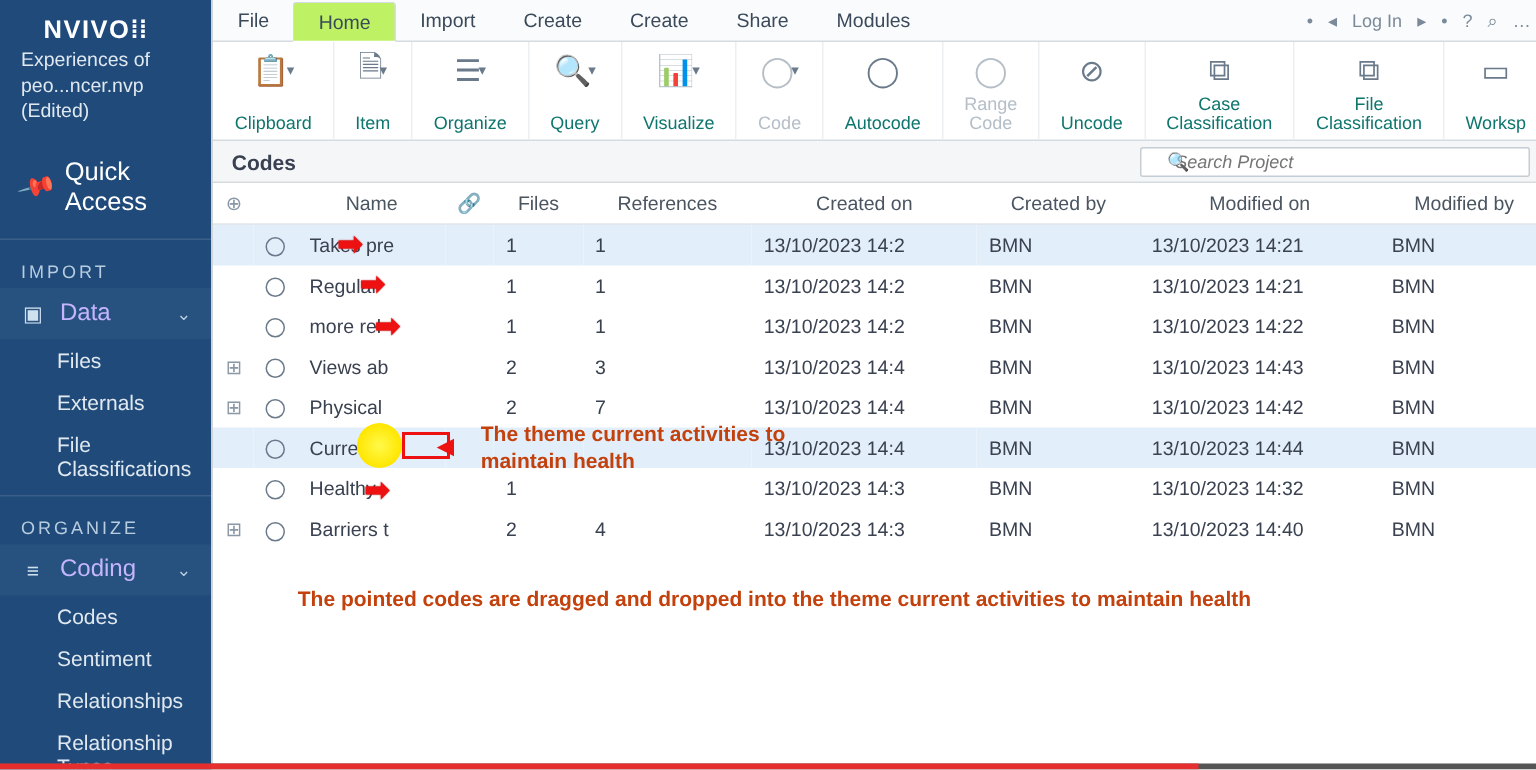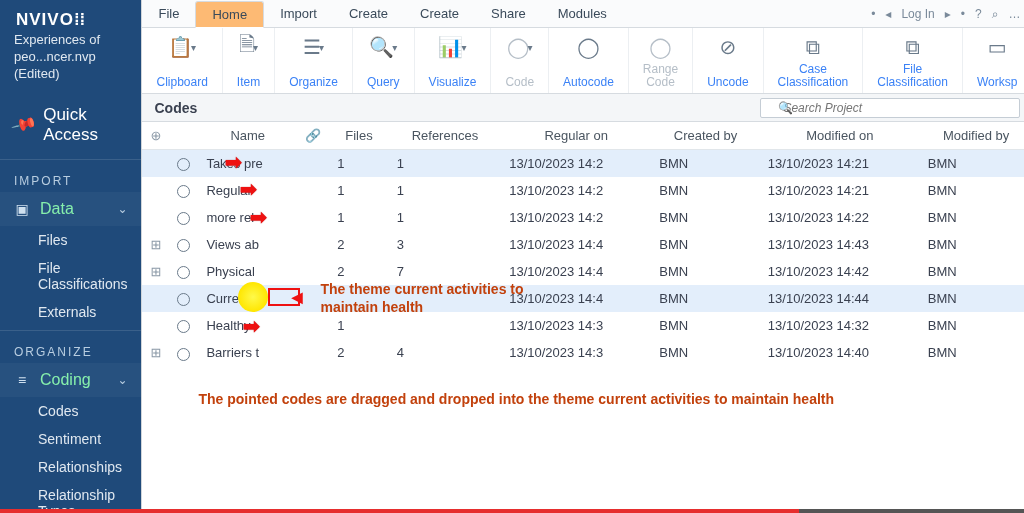--- a/index.html
+++ b/index.html
@@ -1,44 +1,44 @@
 <!DOCTYPE html>
 <html><head>
 <meta charset="utf-8">
 <style>
   * { box-sizing: border-box; margin: 0; padding: 0; font-family: "Segoe UI", Arial, sans-serif; }
   body { width: 1024px; height: 513px; overflow: hidden; background: #f5f5f5; position: relative; }
   .app { display: flex; width: 100%; height: 100%; }
   .sidebar { width: 240px; background: #1f4a7a; color: #e8eef5; display: flex; flex-direction: column; font-size: 14px; }
-  .sb-logo { padding: 10px 16px 2px; font-size: 17px; font-weight: 600; letter-spacing: 1px; color: #fff; }
+  .sb-logo { padding: 10px 29px 2px; font-size: 17px; font-weight: 600; letter-spacing: 1px; color: #fff; }
   .sb-project { padding: 0 14px 12px; font-size: 13px; color: #e0e8f0; line-height: 1.3; }
   .sb-quick { padding: 10px 14px; font-size: 17px; color: #fff; display:flex; align-items:center; gap:8px; cursor:pointer; }
   .sb-quick .pin { display:inline-block; transform: rotate(30deg); }
   .sb-section-label { padding: 10px 14px 4px; font-size: 12px; letter-spacing: 2px; color: #b8cde0; }
   .sb-node { padding: 8px 14px; display:flex; align-items:center; justify-content:space-between; cursor:pointer; }
   .sb-node-left { display:flex; align-items:center; gap:10px; }
   .sb-icon { width:16px; text-align:center; font-size:14px; color:#cfe0ef; }
   .sb-chev { color:#b8cde0; font-size:12px; }
   .sb-child { padding: 6px 14px 6px 38px; font-size:14px; color:#e0e8f0; cursor:pointer; }
   .sb-node.active { background: rgba(255,255,255,0.04); }
-  .sb-node-title { font-size:16px; color:#86efac; }
+  .sb-node-title { font-size:16px; color:#c4b5fd; }
   .hr { border-top:1px solid rgba(255,255,255,0.12); margin:4px 0; }
 
   .main { flex:1; display:flex; flex-direction:column; background:#fff; border-left:1px solid #d0d5da; position:relative; }
   .menubar { display:flex; align-items:center; height:28px; border-bottom:1px solid #d6dbe0; background:#fafbfc; font-size:13px; }
   .menu-tab { padding:5px 16px; color:#3a4a5a; cursor:pointer; }
-  .menu-tab.active { background:#fdba74; border:1px solid #d6dbe0; border-bottom:1px solid #fff; margin-bottom:-1px; border-radius:3px 3px 0 0; }
+  .menu-tab.active { background:#bef264; border:1px solid #d6dbe0; border-bottom:1px solid #fff; margin-bottom:-1px; border-radius:3px 3px 0 0; }
   .menu-right { margin-left:auto; display:flex; align-items:center; gap:10px; padding-right:12px; color:#7a8a9a; font-size:12px; }
   .menu-right span { cursor:pointer; }
 
   .ribbon { display:flex; align-items:stretch; height:66px; border-bottom:1px solid #d6dbe0; background:#fff; }
   .rib-group { display:flex; flex-direction:column; align-items:center; justify-content:space-between; padding:6px 14px 4px; border-right:1px solid #eceff2; cursor:pointer; }
   .rib-icon { font-size:20px; color:#6a7a8a; height:26px; display:flex; align-items:center; justify-content:center; }
   .rib-icon sub { font-size:10px; vertical-align:bottom; color:#6a7a8a; margin-left:-2px;}
-  .rib-label { font-size:12px; color:#3b82f6; text-align:center; line-height:1.1; white-space:pre-line;}
+  .rib-label { font-size:12px; color:#0f766e; text-align:center; line-height:1.1; white-space:pre-line;}
   .rib-group.disabled .rib-icon, .rib-group.disabled .rib-label { color:#b5bec7; }
 
   .panel-head { display:flex; align-items:center; height:28px; border-bottom:1px solid #d6dbe0; background:#f4f6f8; }
   .panel-title { font-weight:600; font-size:14px; color:#3a4150; padding:0 12px; }
   .search-wrap { margin-left:auto; padding-right:12px; }
   .search-input { width:260px; height:20px; border:1px solid #c5cdd5; border-radius:2px; padding:2px 6px 2px 22px; font-size:12px; font-style:italic; color:#7a8a9a; background:#fff; }
   .search-wrap { position:relative; }
   .search-icon { position:absolute; left:18px; top:3px; font-size:12px; color:#8a98a6; pointer-events:none; }
 
   .grid { flex:1; overflow:auto; position:relative; }
@@ -79,22 +79,22 @@
     <div class="sb-section-label">IMPORT</div>
     <div class="sb-node active">
       <div class="sb-node-left">
           <span class="sb-icon">▣</span>
           <span class="sb-node-title">Data</span>
         </div>
       <span class="sb-chev">⌄</span>
     </div>
     <div id="sb-data-children">
         <div class="sb-child">Files</div>
+        <div class="sb-child">Externals</div>
         <div class="sb-child">File Classifications</div>
-        <div class="sb-child">Externals</div>
       </div>
     <div class="hr"></div>
     <div class="sb-section-label">ORGANIZE</div>
     <div class="sb-node active">
       <div class="sb-node-left">
           <span class="sb-icon">≡</span>
           <span class="sb-node-title">Coding</span>
         </div>
       <span class="sb-chev">⌄</span>
     </div>
@@ -195,21 +195,21 @@
     <div class="grid">
       <table>
         <thead>
             <tr id="thead-row">
               <th class="exp">⊕</th>
               <th class="circ"></th>
               <th>Name</th>
               <th class="linkcol">🔗</th>
               <th>Files</th>
               <th>References</th>
-              <th>Regular on</th>
+              <th>Created on</th>
               <th>Created by</th>
               <th>Modified on</th>
               <th>Modified by</th>
             </tr>
           </thead>
         <tbody id="tbody">
             <tr class="row sel">
               <td class="exp"></td>
               <td class="circ"><span class="circle"></span></td>
               <td>Takes pre</td>

